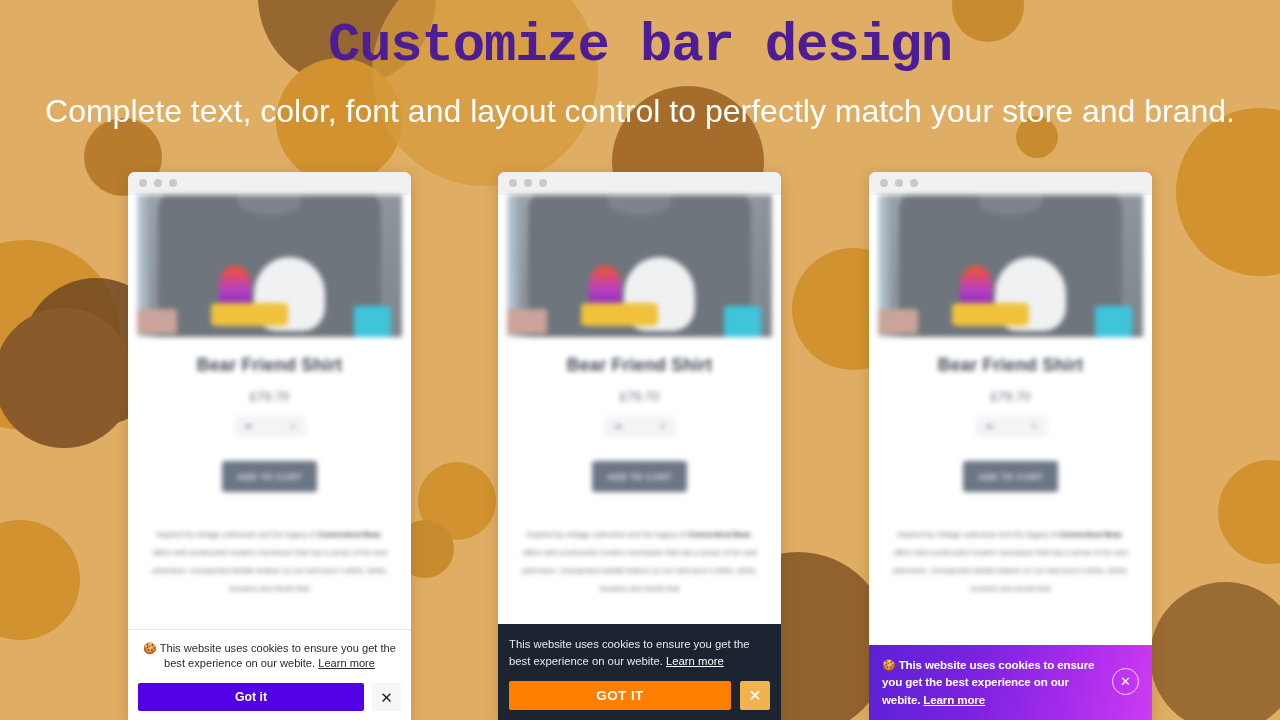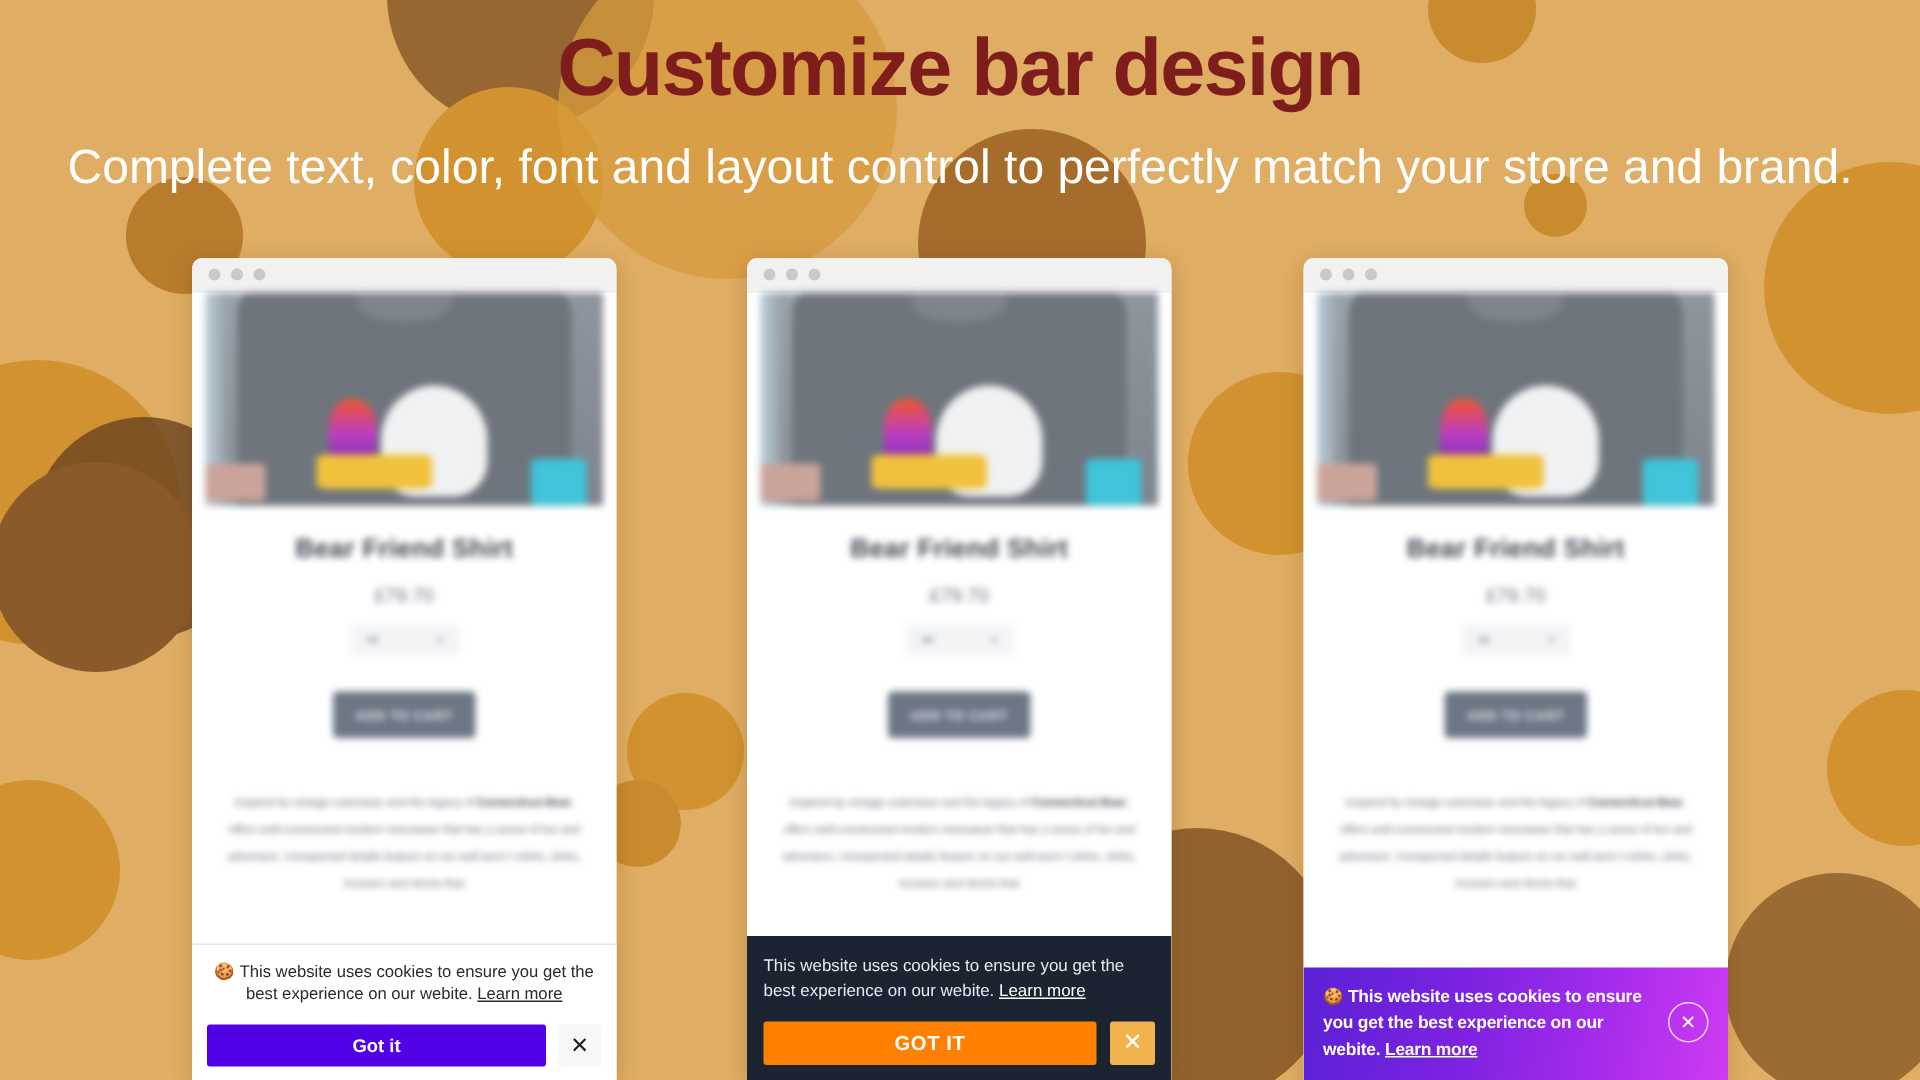--- a/index.html
+++ b/index.html
@@ -33,23 +33,24 @@
   #header {
     position: absolute;
     top: 0; left: 0; right: 0;
     z-index: 3;
     text-align: center;
     padding-top: 14px;
   }
   #page-title {
     font-size: 54px;
     font-weight: bold;
-    color: #7f1d1d;
+    color: #4c1d95;
     letter-spacing: -1.2px;
     line-height: 1.18;
+    font-family: Liberation Mono, monospace;
   }
   #page-subtitle {
     font-size: 32px;
     font-weight: normal;
     color: #FFFFFF;
     line-height: 1.2;
     margin-top: 14px;
   }
 
   

